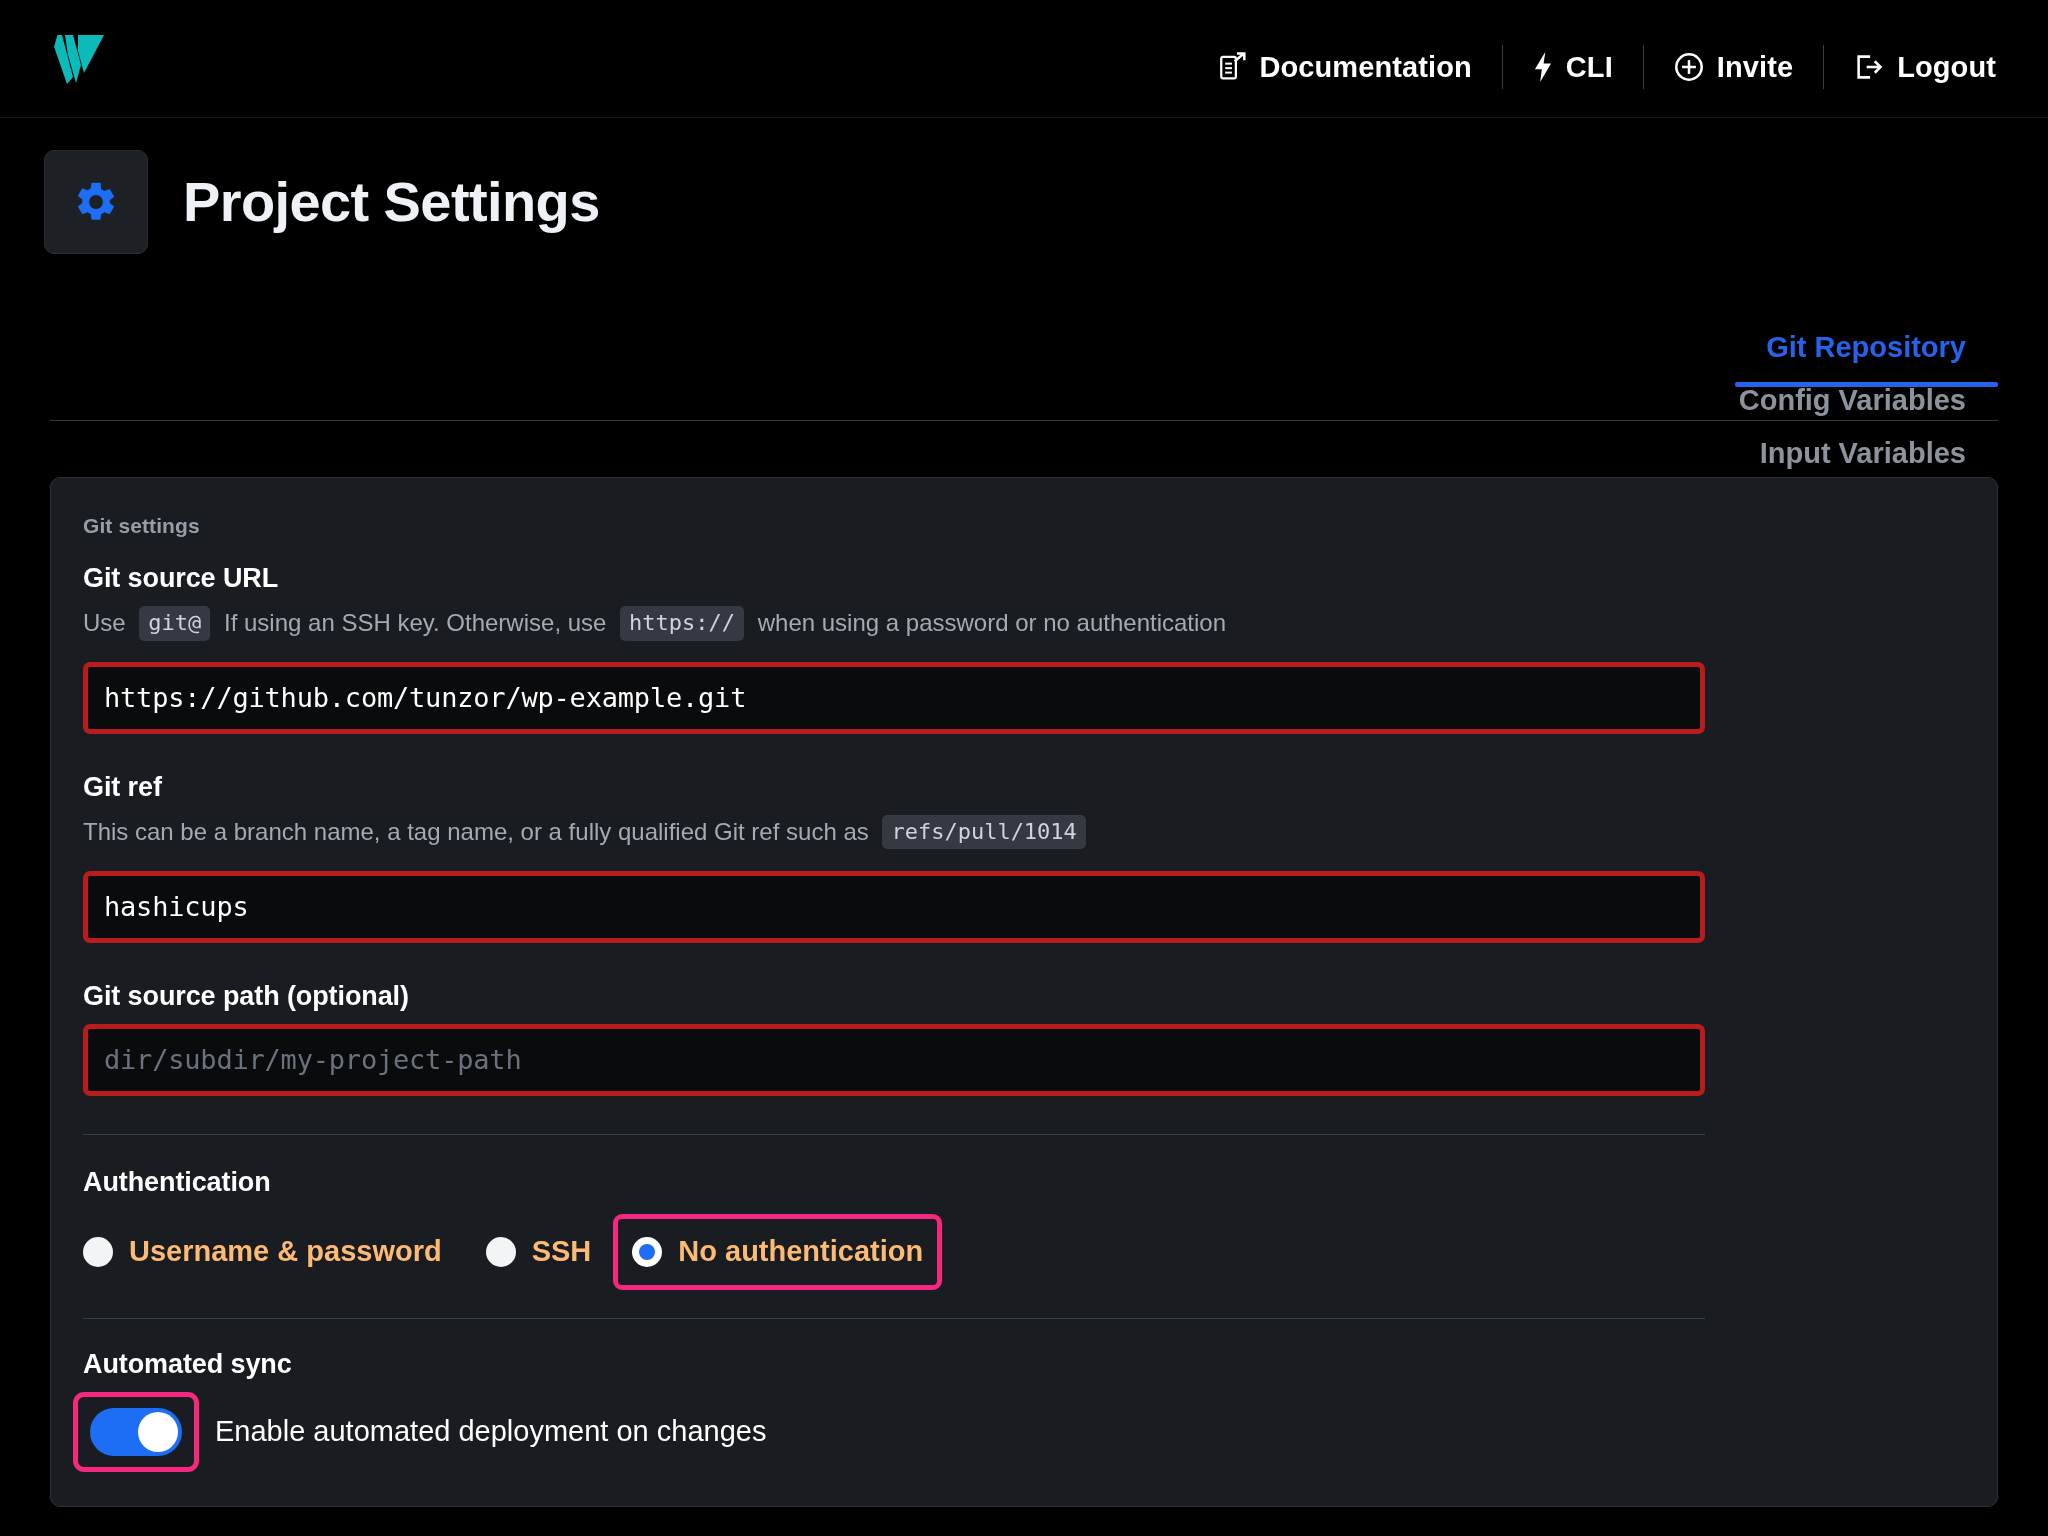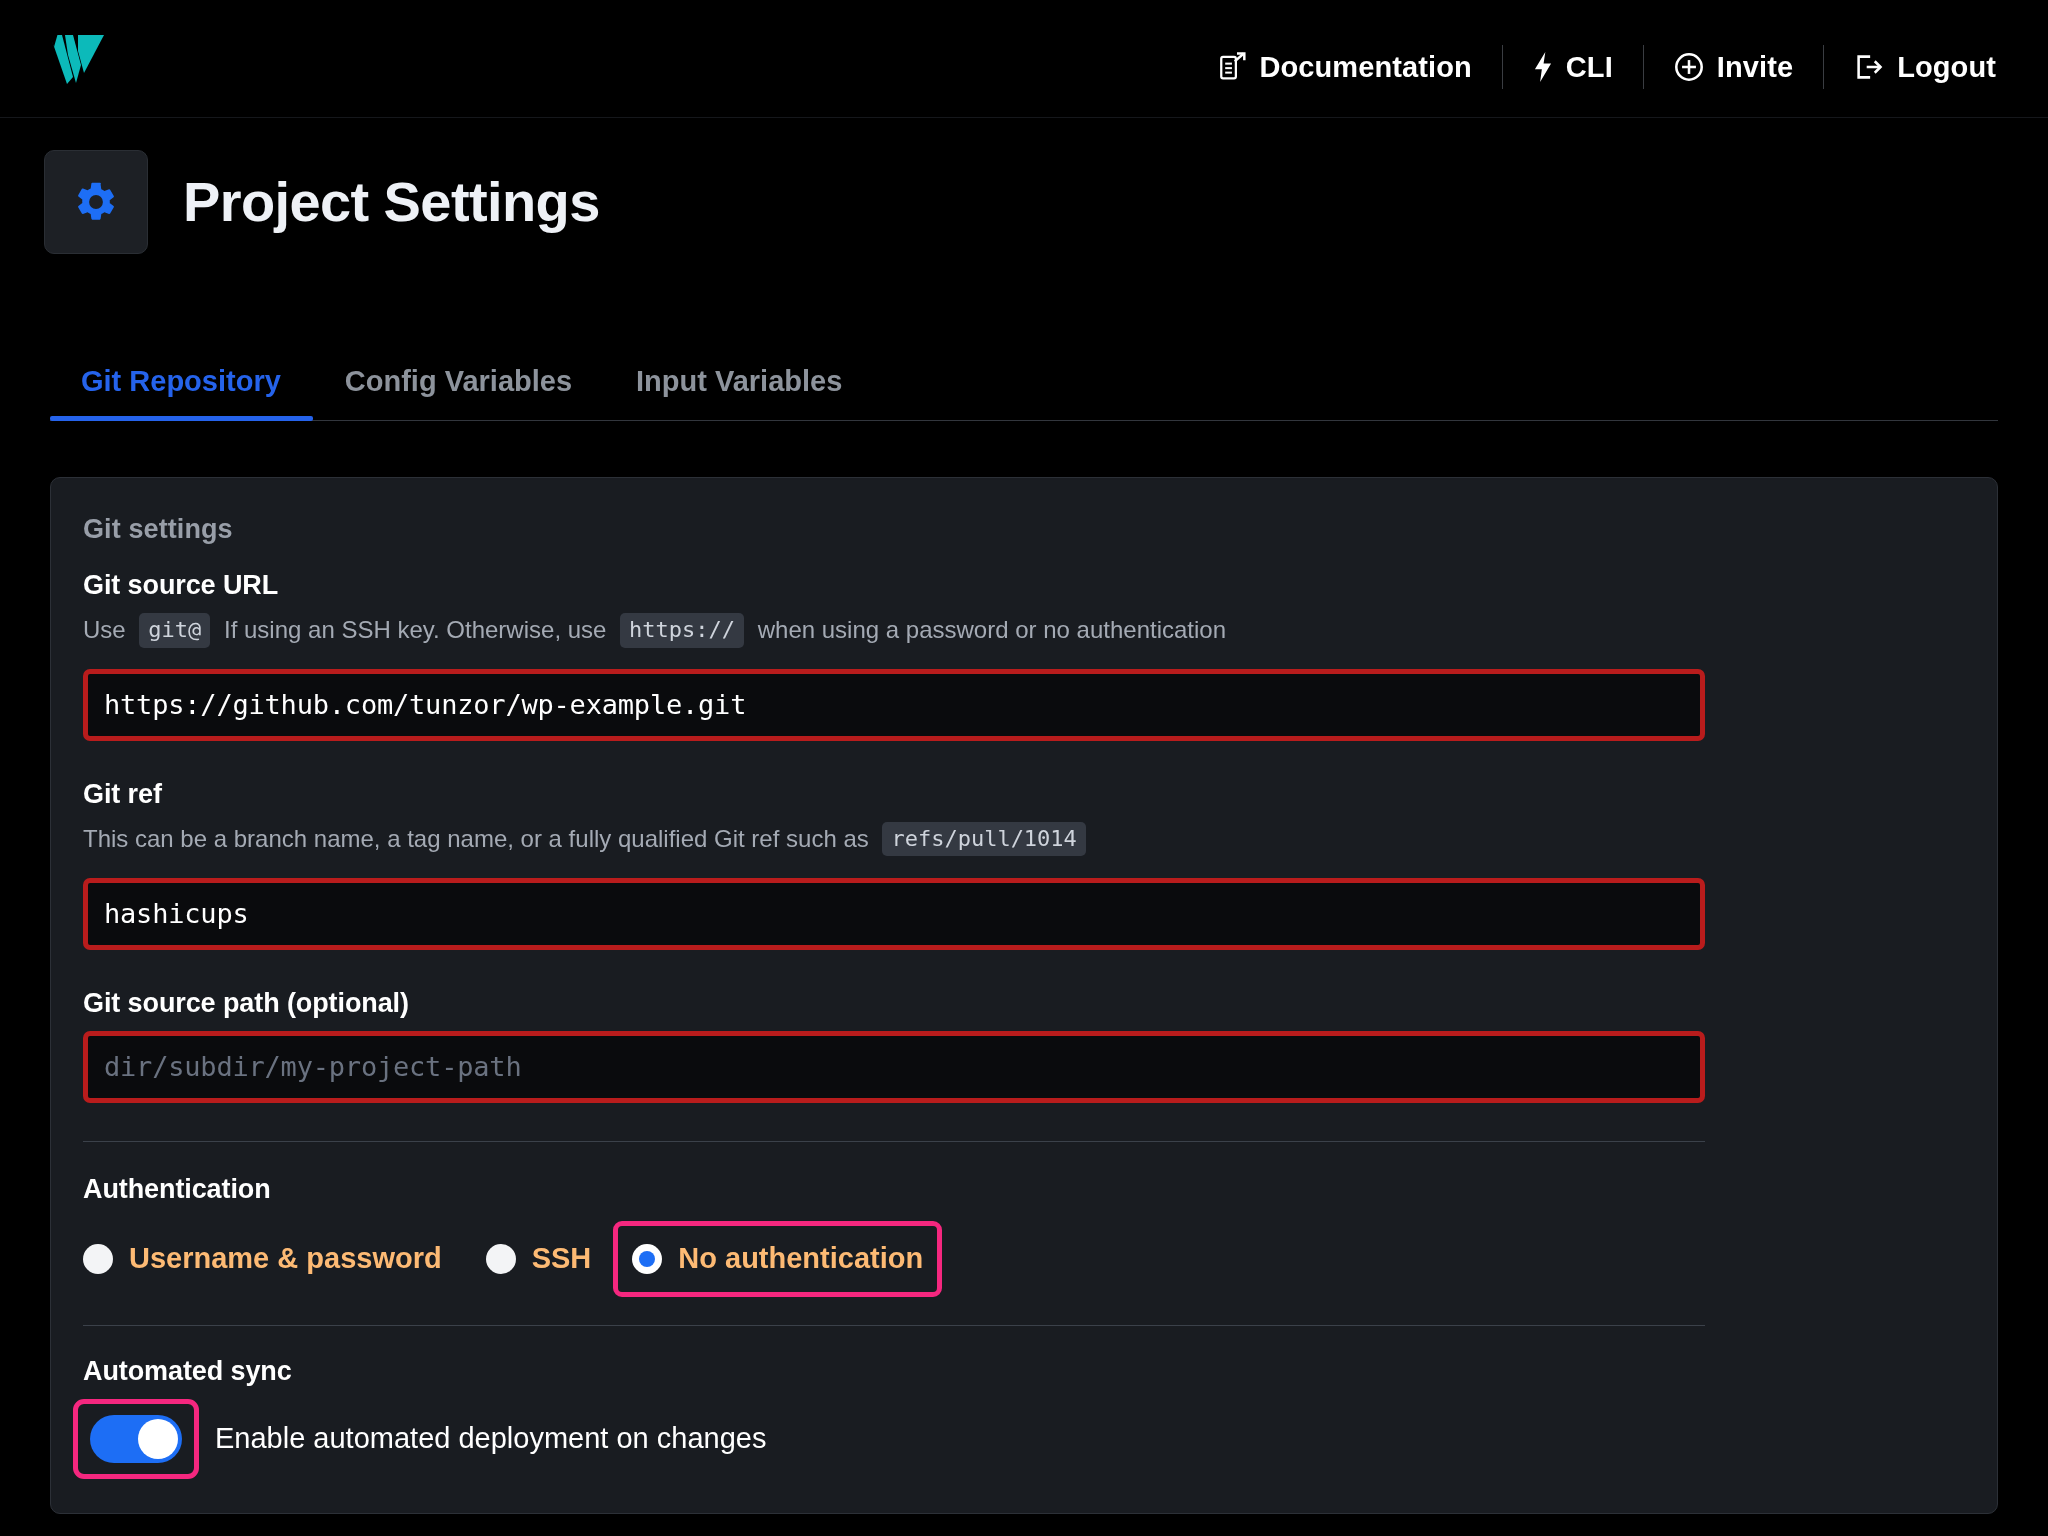--- a/index.html
+++ b/index.html
@@ -100,20 +100,21 @@
 
   
   .tabs {
     margin: 79px 0 0 50px;
     width: 1948px;
     position: relative;
     border-bottom: 1px solid #32363d;
     display: flex;
     align-items: flex-end;
     height: 88px;
+    flex-direction: column;
   }
 
   .tab {
     font-size: 29px;
     font-weight: 700;
     color: #8d939c;
     padding: 0 32px 24px 32px;
     cursor: pointer;
     white-space: nowrap;
     position: relative;
@@ -135,21 +136,21 @@
   .card {
     margin: 56px 0 0 50px;
     width: 1948px;
     background: #191c21;
     border: 1px solid #2c3037;
     border-radius: 10px;
     padding: 36px 32px 0 32px;
   }
 
   .card-section-title {
-    font-size: 27px;
+    font-size: 21px;
     font-weight: 700;
     color: #989ea8;
     letter-spacing: 0.1px;
     margin-bottom: 25px;
   }
 
   .field-label {
     font-size: 27px;
     font-weight: 700;
     color: #ffffff;

